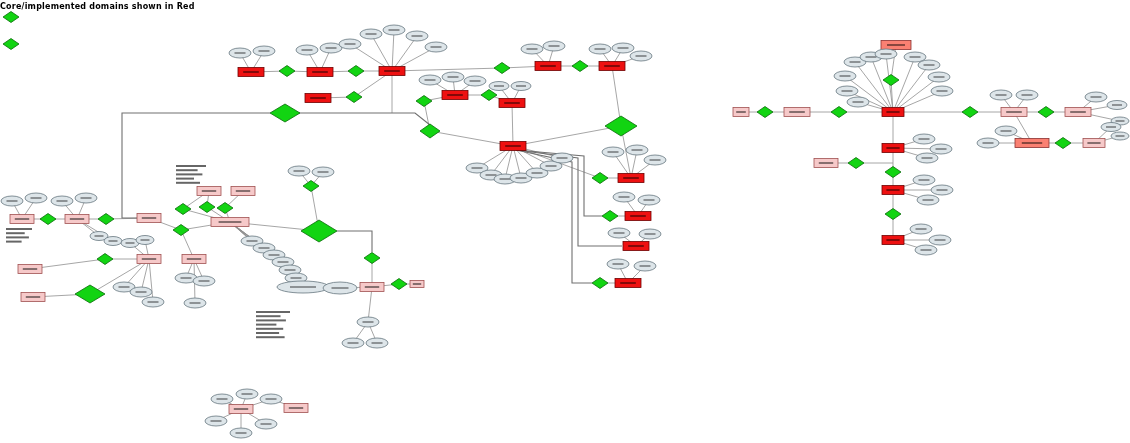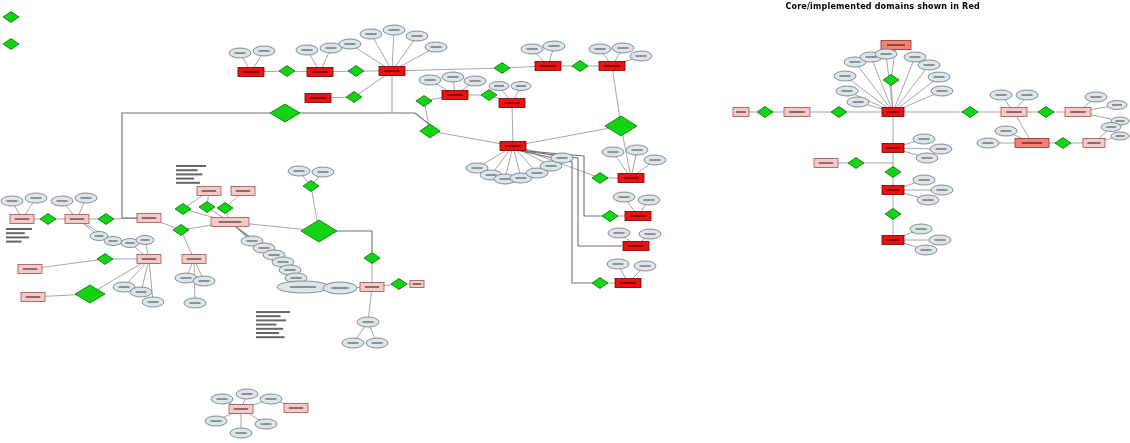--- a/index.html
+++ b/index.html
@@ -1,18 +1,18 @@
 <!DOCTYPE html>
 <html><head>
 <meta charset="utf-8">
 <style>
   html,body{margin:0;padding:0;background:#ffffff;}
   .stage{position:relative;width:1130px;height:443px;background:#ffffff;overflow:hidden;
          font-family:"DejaVu Sans",sans-serif;}
-  .title{position:absolute;top:2px;left:0;width:980px;text-align:right;
+  .title{position:absolute;top:2px;left:0;width:980px;text-align:left;
          font-size:8px;font-weight:bold;color:#000;letter-spacing:0.2px;}
   svg{position:absolute;top:0;left:0;}
 </style>
 </head>
 <body>
 
 <div class="stage">
   <div class="title">Core/implemented domains shown in Red</div>
   <svg id="diagram-svg" width="1130" height="443" viewBox="0 0 1130 443">
       <line x1="240" y1="53" x2="251" y2="72" stroke="#8f8f8f" stroke-width="0.8"></line>

